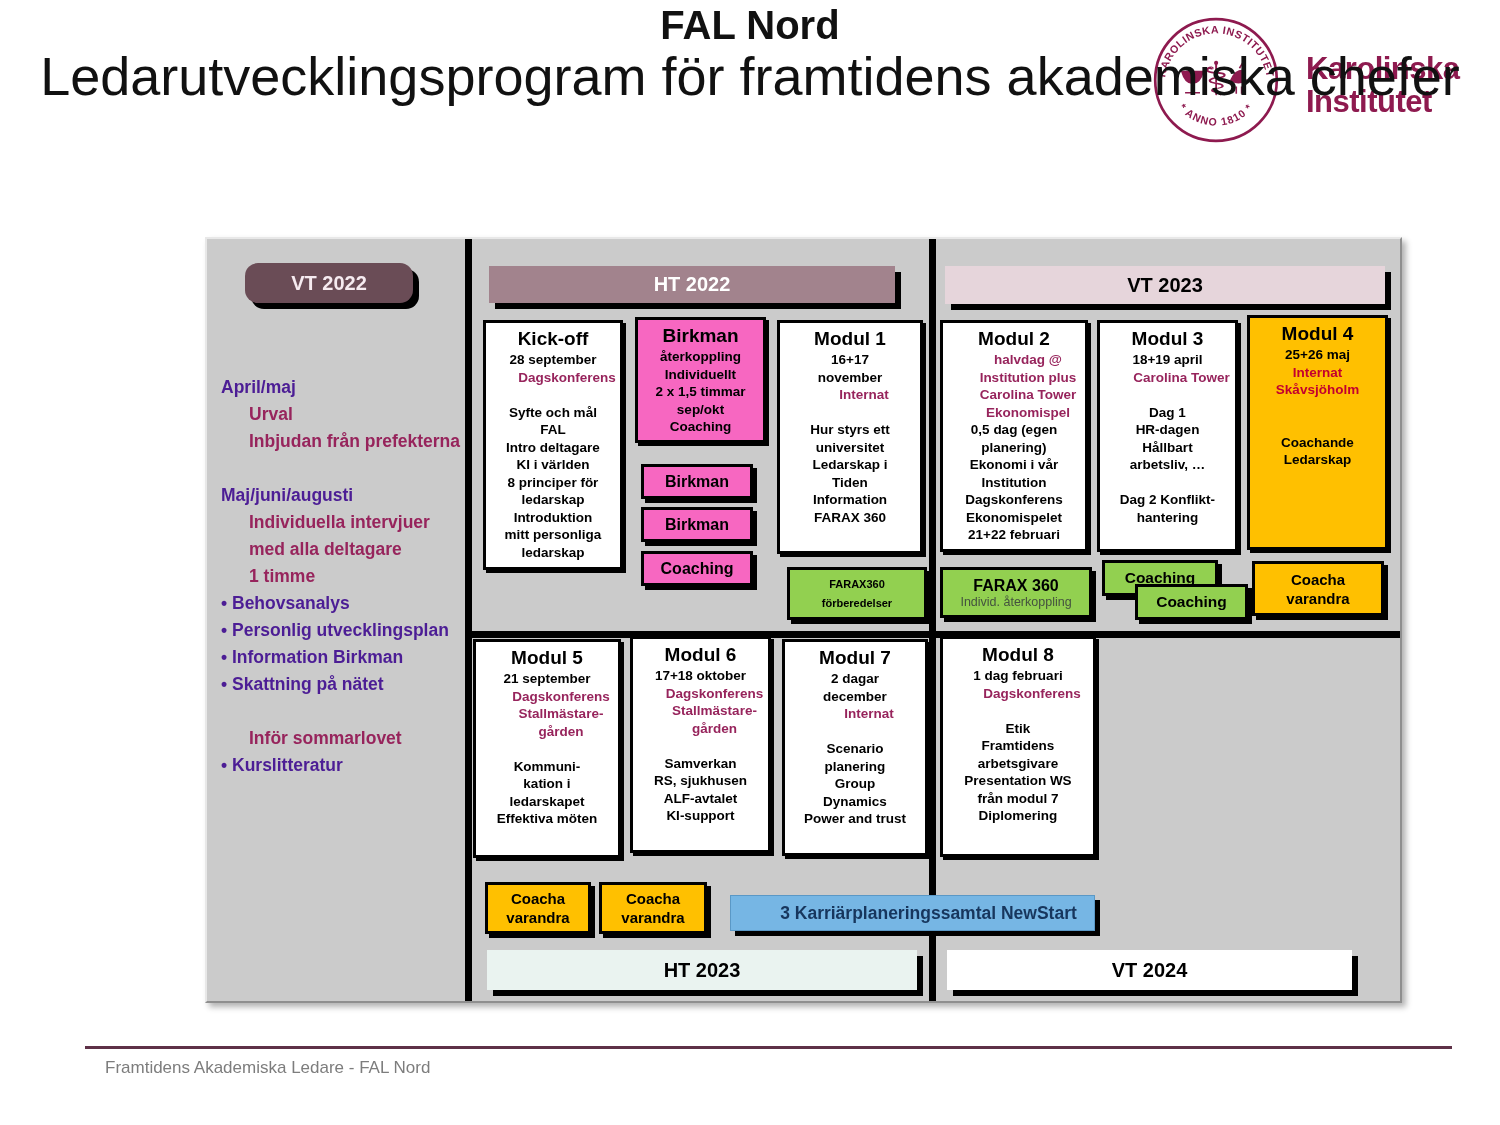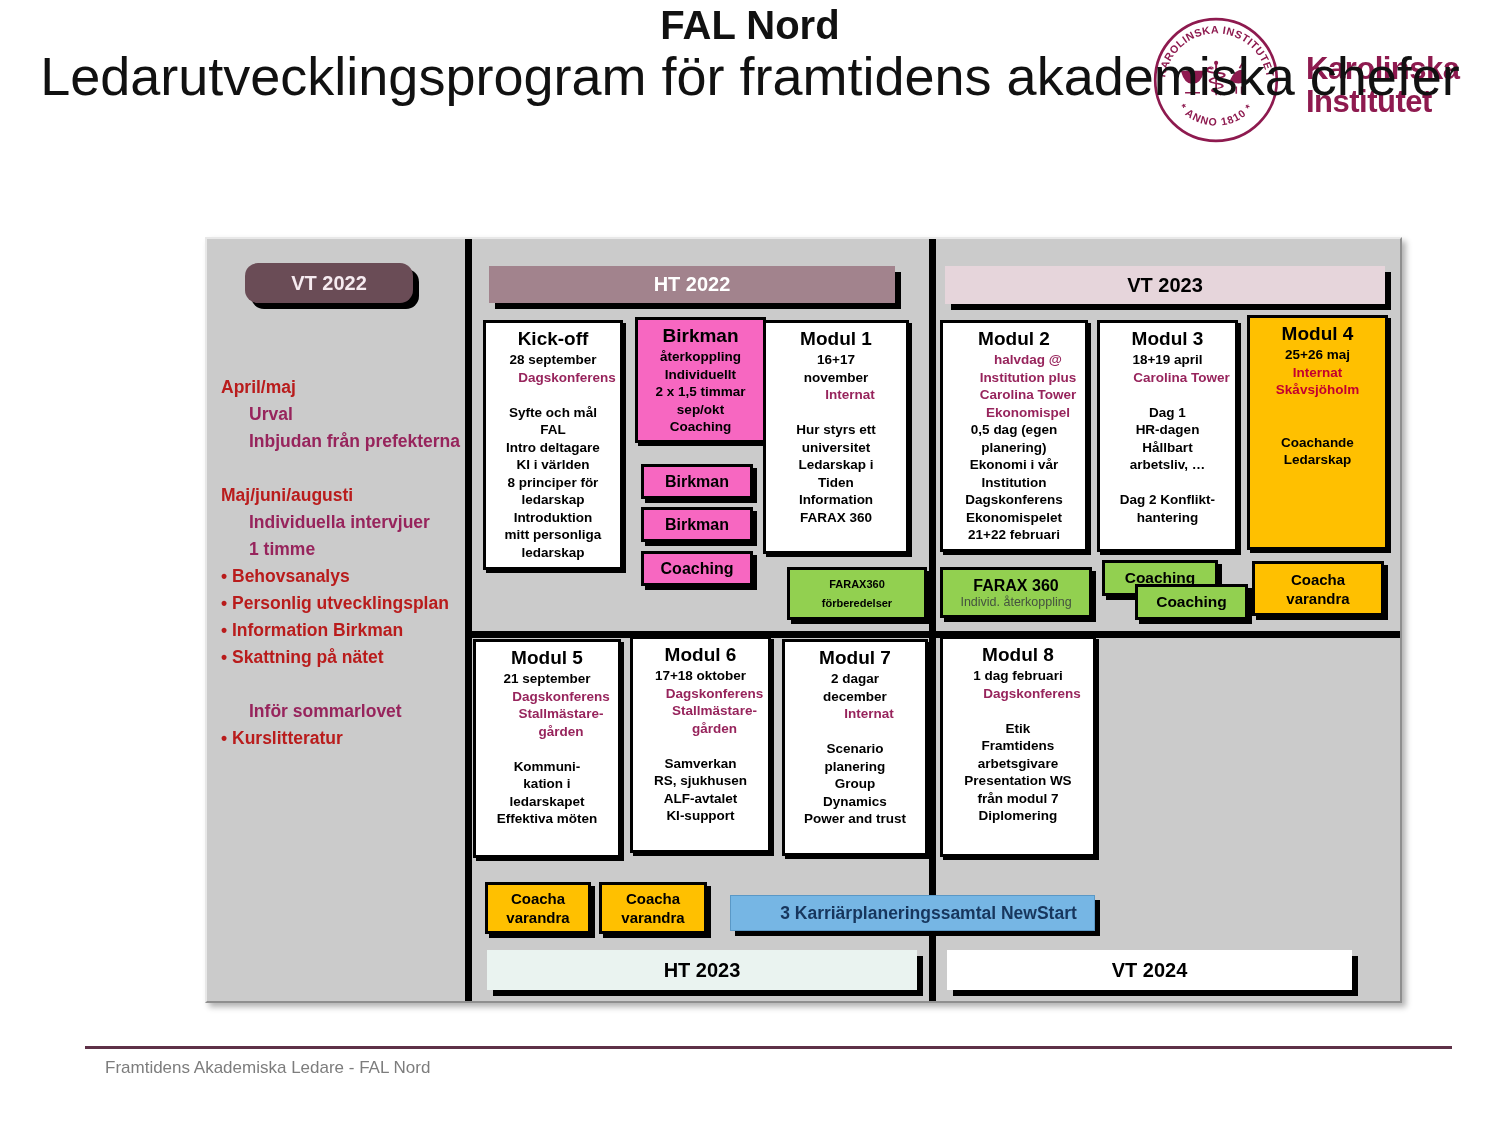--- a/index.html
+++ b/index.html
@@ -34,33 +34,33 @@
   .hdr{ position:absolute; font-weight:bold; font-size:20px; text-align:center;
         box-shadow:6px 6px 0 #000; display:flex; align-items:center; justify-content:center; }
   .vt2022{ left:38px; top:24px; width:168px; height:40px; background:var(--hdr-dark); color:#f6ebf0;border-radius:13px; }
   .ht2022{ left:282px; top:27px; width:406px; height:37px; background:var(--hdr-mauve); color:#fff; }
   .vt2023{ left:738px; top:27px; width:440px; height:38px; background:var(--hdr-pink); color:#000; }
   .ht2023{ left:280px; top:711px; width:430px; height:40px; background:var(--hdr-mint); color:#000; }
   .vt2024{ left:740px; top:711px; width:405px; height:40px; background:#fff; color:#000; }
   
   .sidebarText{ position:absolute; left:14px; top:135px; width:252px; overflow:hidden; z-index:2; }
   .sidebarText .bl{ font-size:17.5px; line-height:27px; min-height:27px; font-weight:bold;
-                    white-space:nowrap; color:#b91c1c; }
+                    white-space:nowrap; color:#4c1d95; }
   
   .module{ position:absolute; background:#fff; border:3px solid #000;
            box-shadow:3px 3px 0 #000; text-align:center; padding-top:4px; z-index:2; }
   .module.gold{ background:var(--orange); }
   .module.pinkbg{ background:var(--pink); }
   .box-title{ font-size:19px; line-height:24px; font-weight:bold; color:#000; }
   .module .bl{ font-size:13.5px; line-height:17.5px; min-height:17.5px; font-weight:bold; color:#000; }
   .bl.plum{ color:var(--plum);margin-left:28px; }
   .bl.red{ color:var(--red); }
   .kickoff{ left:276px; top:81px; width:140px; height:250px; }
   .birkmanMain{ left:428px; top:78px; width:131px; height:126px; }
-  .modul1{ left:556px; top:81px; width:146px; height:234px; }
+  .modul1{ left:570px; top:81px; width:146px; height:234px; }
   .modul2{ left:733px; top:81px; width:148px; height:232px; }
   .modul3{ left:890px; top:81px; width:141px; height:232px; }
   .modul4{ left:1040px; top:76px; width:141px; height:235px; }
   .modul5{ left:266px; top:400px; width:148px; height:219px; }
   .modul6{ left:423px; top:397px; width:141px; height:217px; }
   .modul7{ left:575px; top:400px; width:146px; height:217px; }
   .modul8{ left:733px; top:397px; width:156px; height:221px; }
   
   .sbox{ position:absolute; border:3px solid #000; box-shadow:4px 4px 0 #000;
          display:flex; flex-direction:column; align-items:center; justify-content:center;
@@ -127,20 +127,21 @@
   <div class="hdr ht2023">HT 2023</div>
   <div class="hdr vt2024">VT 2024</div>
 
   <div class="sidebarText">
       <div class="bl">April/maj</div>
       <div class="bl plum">Urval</div>
       <div class="bl plum">Inbjudan från prefekterna</div>
       <div class="bl">&nbsp;</div>
       <div class="bl">Maj/juni/augusti</div>
       <div class="bl plum">Individuella intervjuer</div>
+      <div class="bl plum">med alla deltagare</div>
       <div class="bl plum">1 timme</div>
       <div class="bl">• Behovsanalys</div>
       <div class="bl">• Personlig utvecklingsplan</div>
       <div class="bl">• Information Birkman</div>
       <div class="bl">• Skattning på nätet</div>
       <div class="bl">&nbsp;</div>
       <div class="bl plum">Inför sommarlovet</div>
       <div class="bl">• Kurslitteratur</div>
     </div>
 

